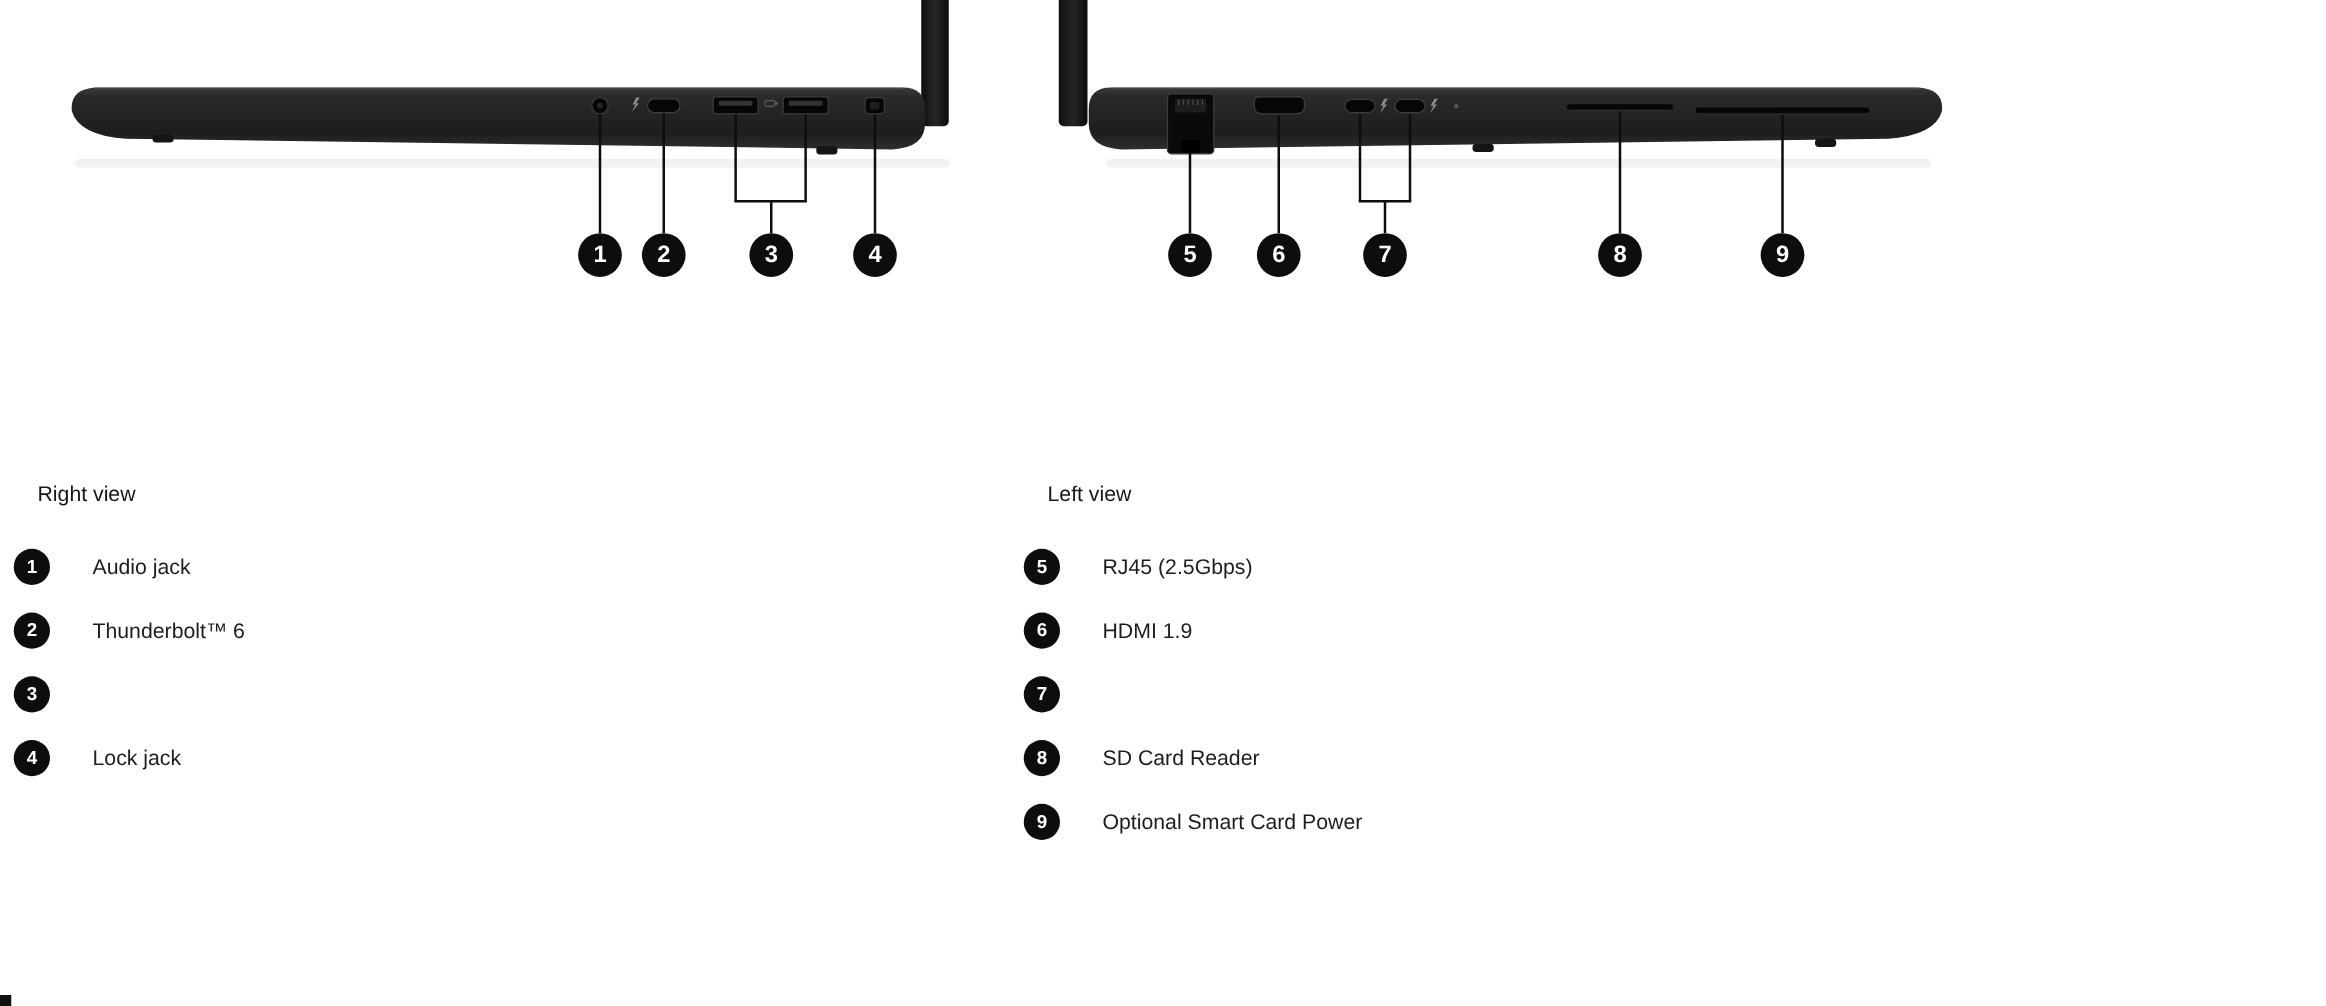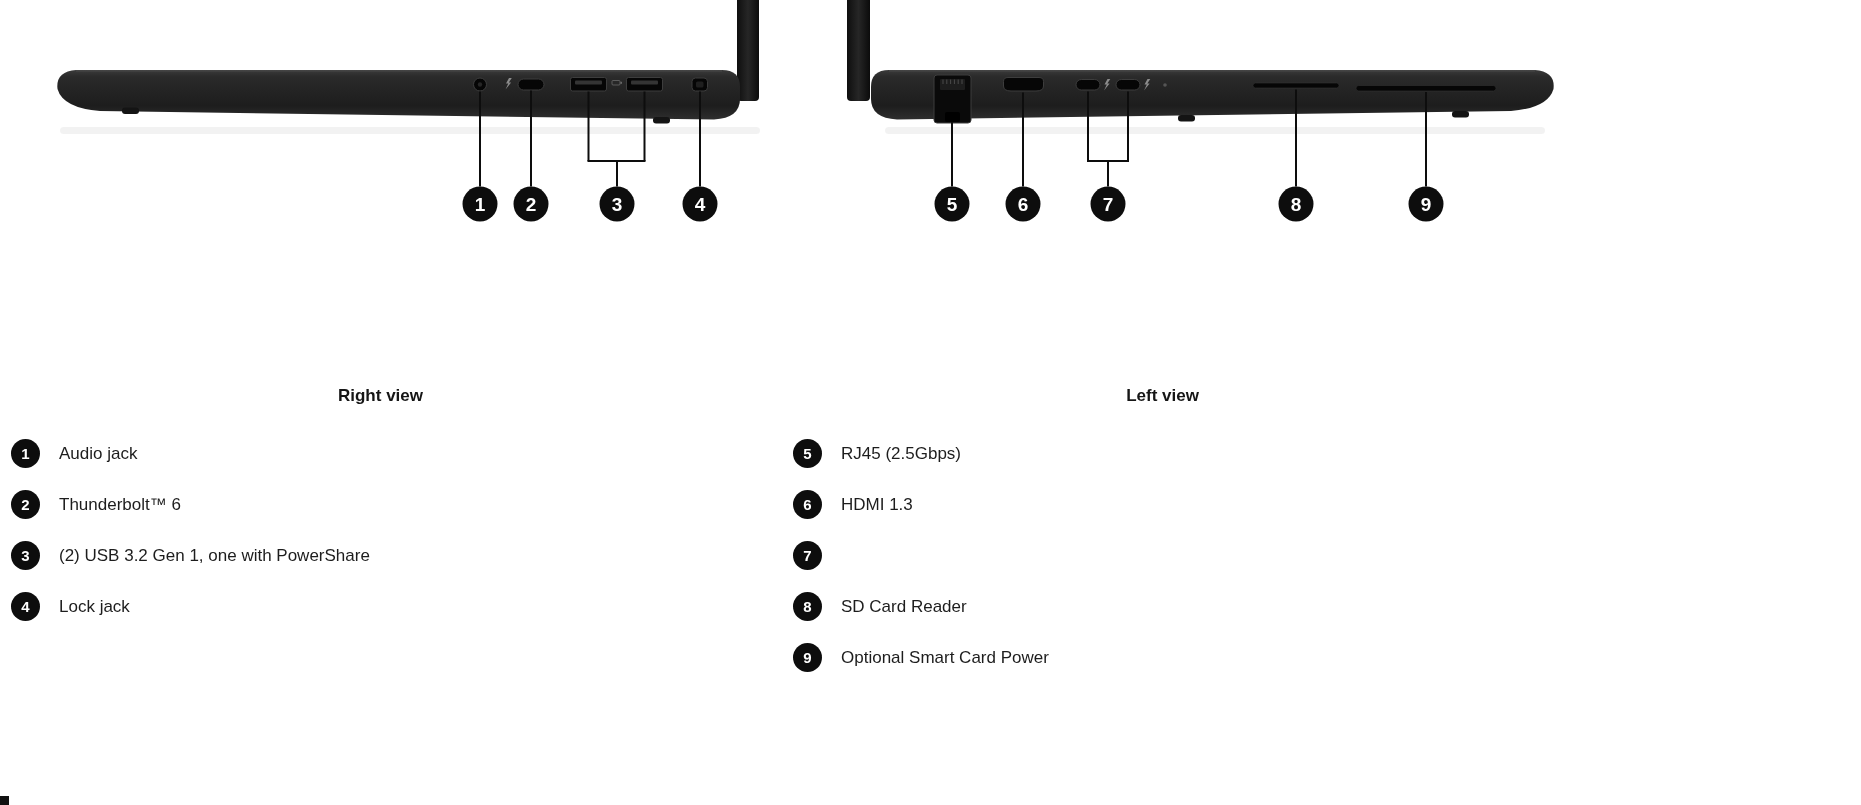--- a/index.html
+++ b/index.html
@@ -3,26 +3,26 @@
 <meta charset="utf-8">
 <style>
   html, body { margin:0; padding:0; background:#ffffff; }
   body { font-family:"Liberation Sans", sans-serif; }
   .page { position:relative; width:1861px; height:805px; background:#ffffff; overflow:hidden; }
   .diagram-svg { position:absolute; left:0; top:0; display:block; }
   svg text { font-family:"Liberation Sans", sans-serif; }
   .callout-num { fill:#ffffff; font-size:19px; font-weight:700; }
   .legend-col { position:absolute; top:386px; width:720px; }
   .legend-col.right-view { left:11px; }
-  .legend-col.left-view  { left:793px; }
-  .legend-title { font-size:17px; line-height:20px; font-weight:700; color:#161616; margin:0 0 33px 19px;text-align:center; }
+  .legend-col.left-view  { left:819px; }
+  .legend-title { font-size:17px; line-height:20px; font-weight:400; color:#161616; margin:0 0 33px 19px; }
   .legend-item { display:flex; align-items:center; height:29px; margin-bottom:22px; }
   .badge { flex:0 0 29px; width:29px; height:29px; border-radius:50%; background:#0d0d0d; color:#ffffff;
            font-size:15px; font-weight:700; display:flex; align-items:center; justify-content:center; }
-  .item-label { margin-left:19px; font-size:17px; color:#1d1d1d; white-space:nowrap; }
+  .item-label { margin-left:34px; font-size:17px; color:#1d1d1d; white-space:nowrap; }
   .corner-mark { position:absolute; left:0; top:796px; width:9px; height:9px; background:#111; }
 </style>
 </head>
 <body>
 
 <div class="page">
 
   <svg class="diagram-svg" width="1861" height="300" viewBox="0 0 1861 300">
     <defs>
       <linearGradient id="bodyGrad" x1="0" y1="0" x2="0" y2="1">
@@ -150,38 +150,37 @@
     <div class="legend-item">
       <div class="badge">1</div>
       <div class="item-label">Audio jack</div>
     </div>
     <div class="legend-item">
       <div class="badge">2</div>
       <div class="item-label">Thunderbolt™ 6</div>
     </div>
     <div class="legend-item">
       <div class="badge">3</div>
-      <div class="item-label">(2) USB 3.2 Gen 1, one with PowerShare</div>
     </div>
     <div class="legend-item">
       <div class="badge">4</div>
       <div class="item-label">Lock jack</div>
     </div>
   </div>
 
   <div class="legend-col left-view">
     <h3 class="legend-title">Left view</h3>
 
     <div class="legend-item">
       <div class="badge">5</div>
       <div class="item-label">RJ45 (2.5Gbps)</div>
     </div>
     <div class="legend-item">
       <div class="badge">6</div>
-      <div class="item-label">HDMI 1.3</div>
+      <div class="item-label">HDMI 1.9</div>
     </div>
     <div class="legend-item">
       <div class="badge">7</div>
     </div>
     <div class="legend-item">
       <div class="badge">8</div>
       <div class="item-label">SD Card Reader</div>
     </div>
     <div class="legend-item">
       <div class="badge">9</div>

